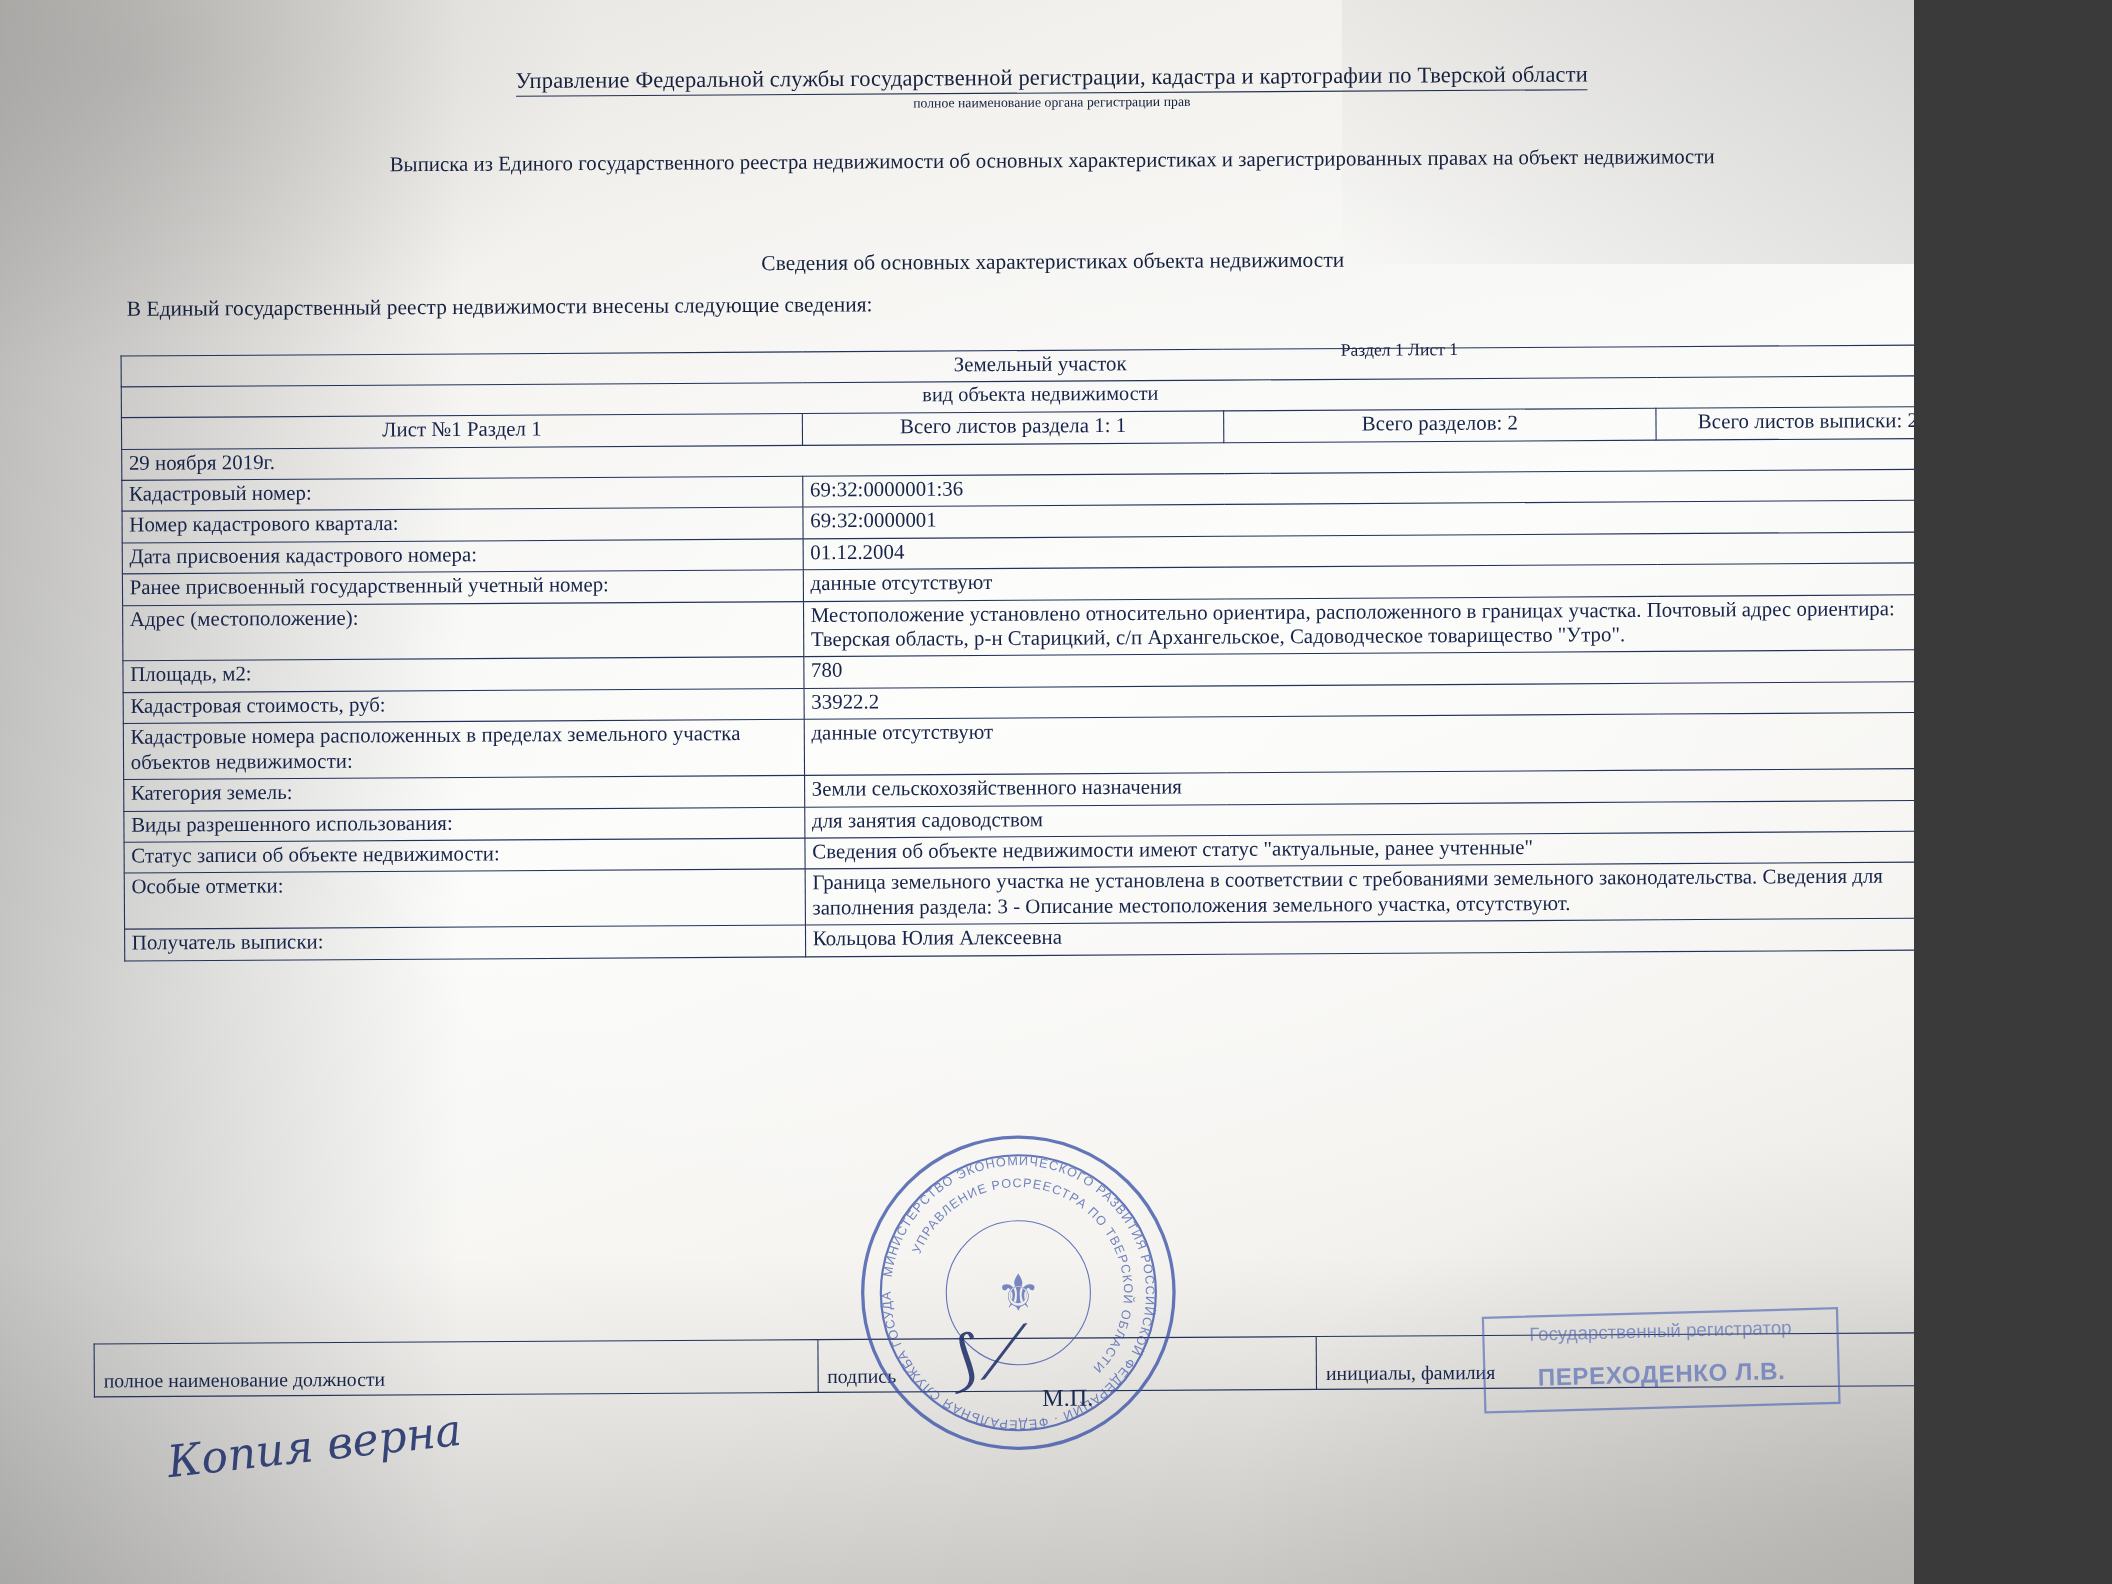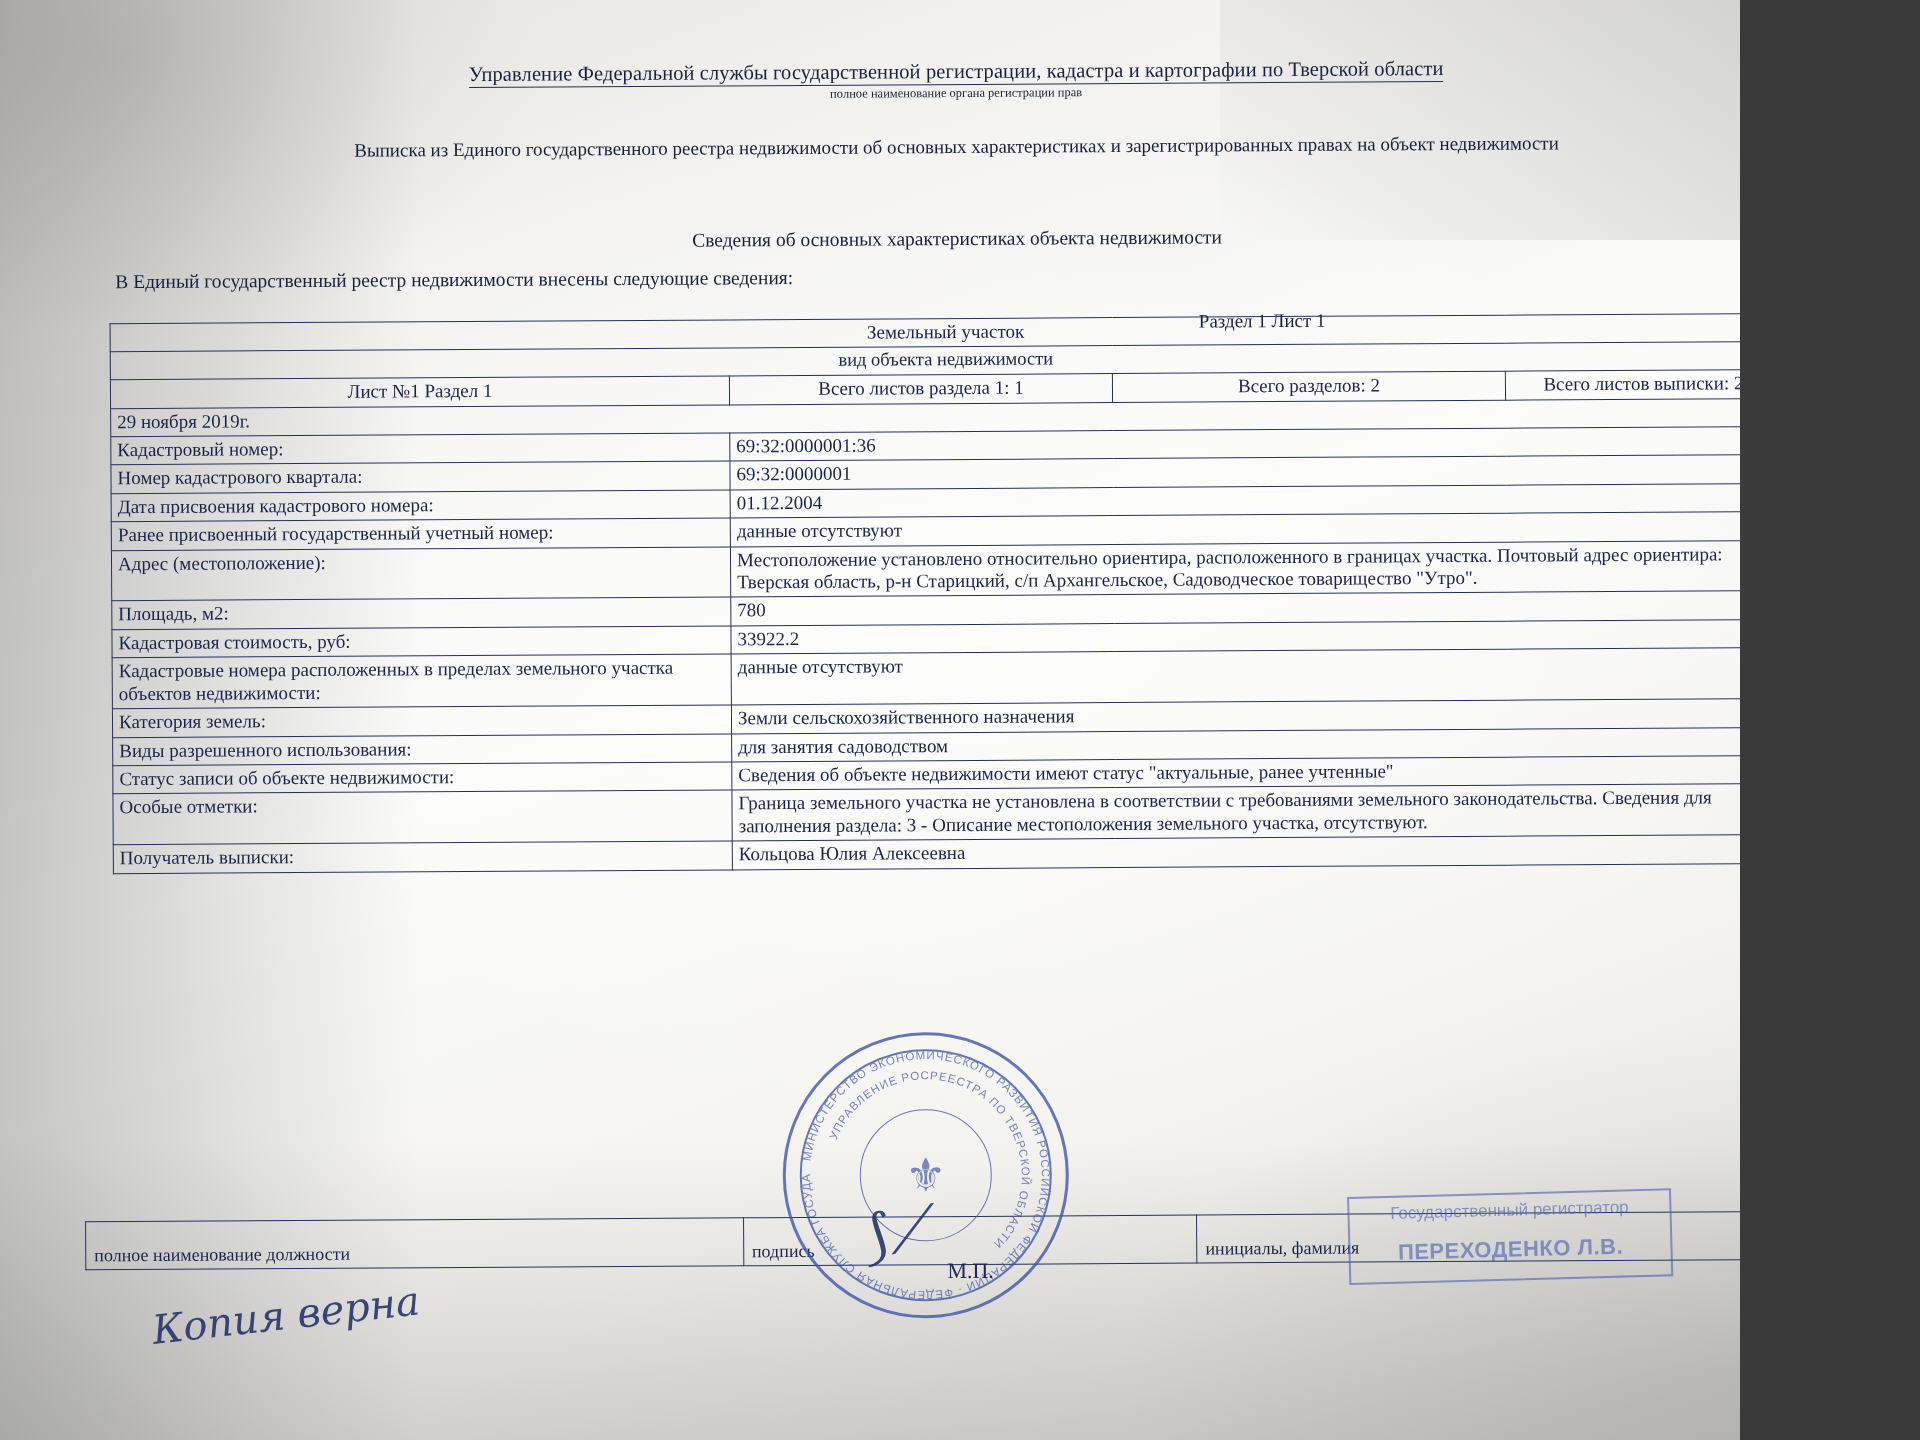--- a/index.html
+++ b/index.html
@@ -84,21 +84,21 @@
     font-size: 19.5px;
   }
   .hdr-intro {
     position: absolute;
     left: 118px; top: 266px;
     font-size: 19.5px;
   }
   .razdel {
     position: absolute;
     right: 592px; top: 312px;
-    font-size: 19px;
+    font-size: 16px;
   }
 
   
   table.ext {
     position: absolute;
     left: 112px;
     top: 318px;
     width: 1672px;
     border-collapse: collapse;
     font-size: 19px;

